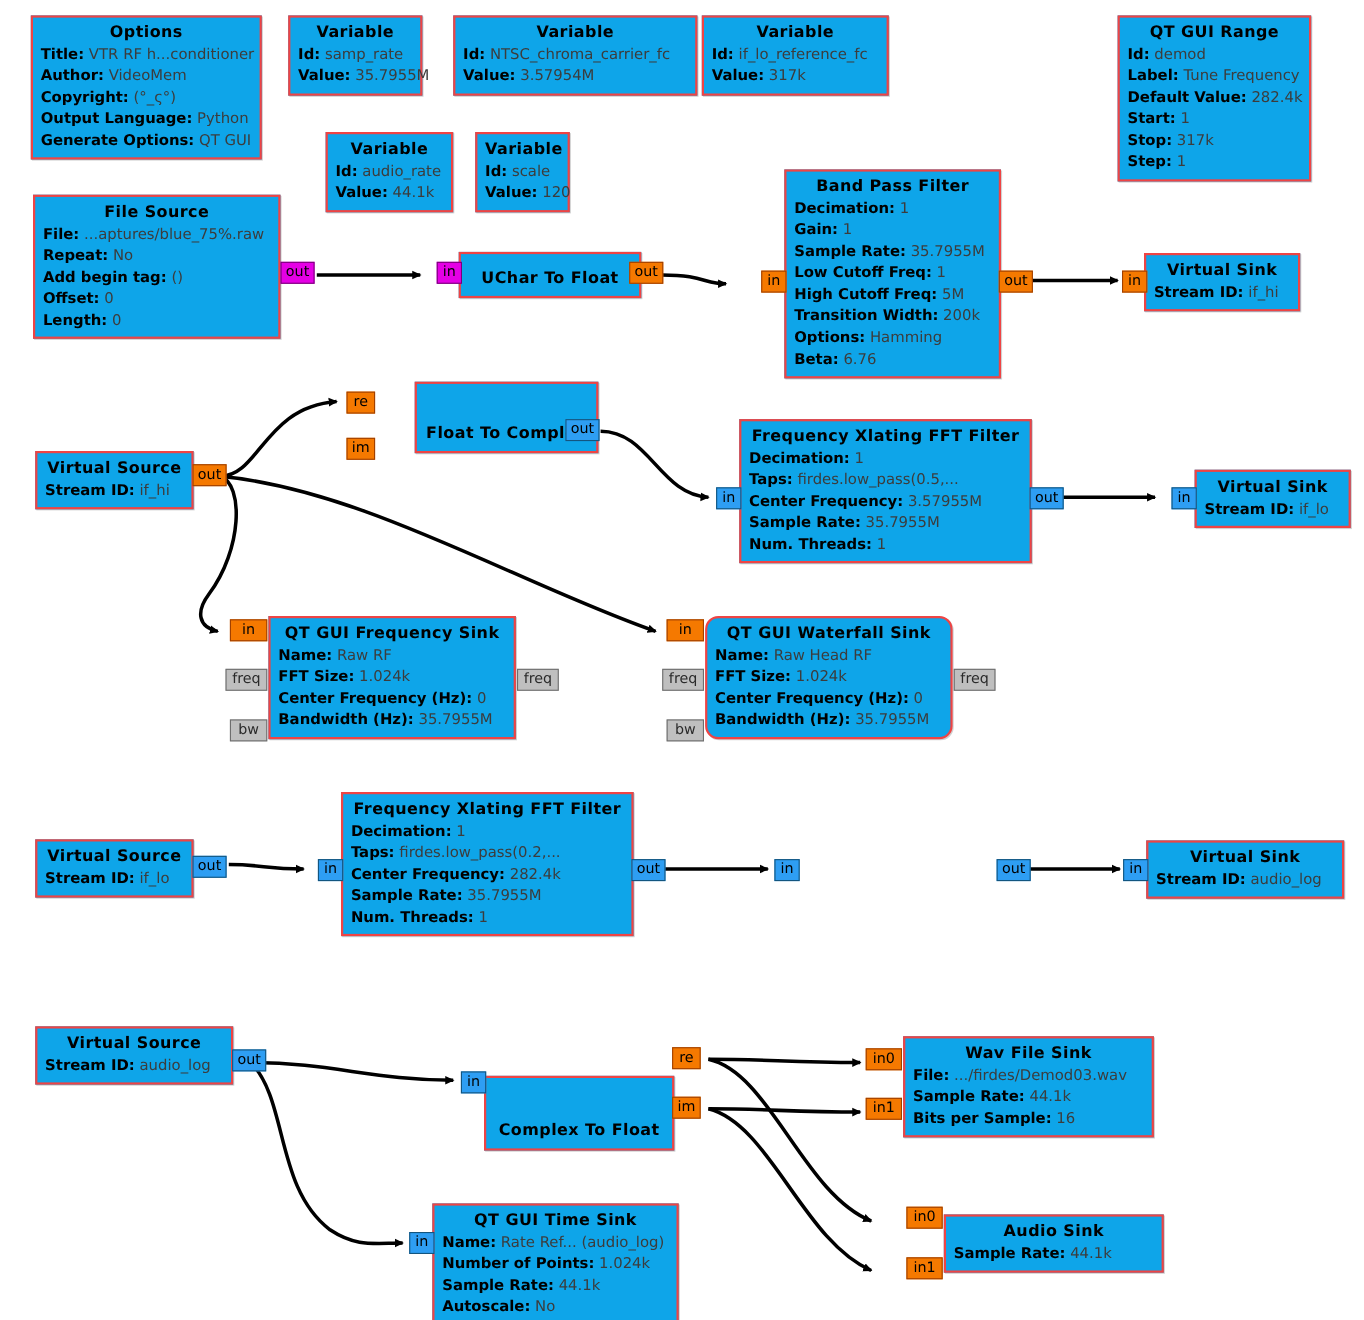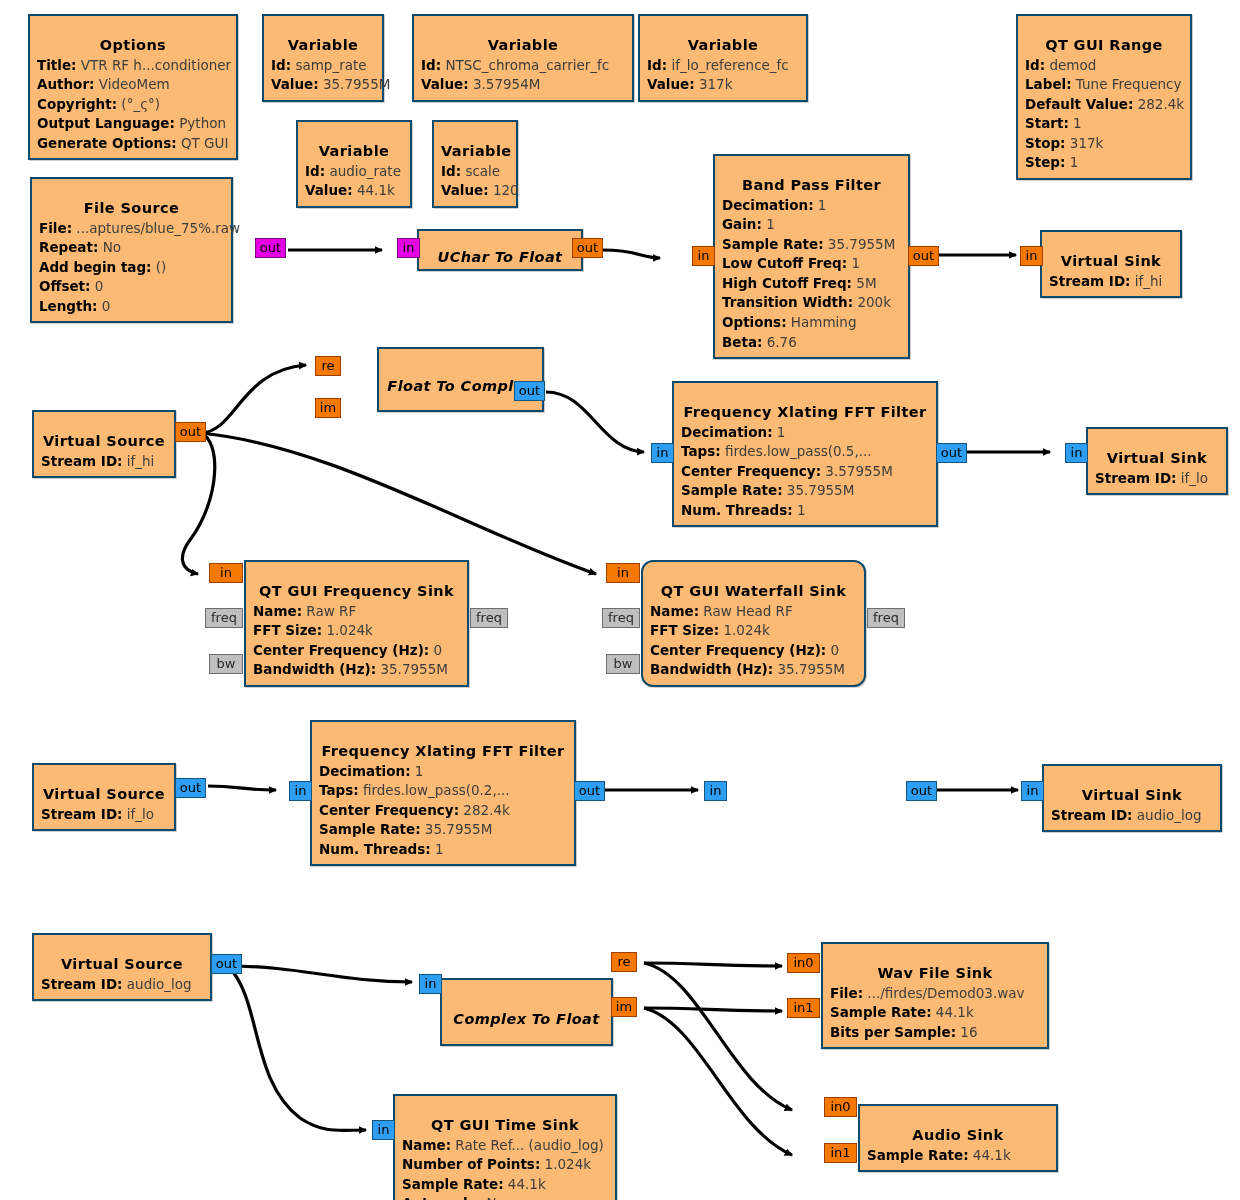--- a/index.html
+++ b/index.html
@@ -22,23 +22,23 @@
     left: 0;
     top: 0;
     width: 1240px;
     height: 1200px;
     pointer-events: none;
     z-index: 1;
   }
   .block {
     position: absolute;
     box-sizing: border-box;
-    background: #fdba74;
-    border: 2px solid #0c4a6e;
-    padding: 19px 7px 5px 7px;
+    background: #0ea5e9;
+    border: 2px solid #ef4444;
+    padding: 4px 7px 5px 7px;
     z-index: 3;
     box-shadow: 1px 1px 0 rgba(0,0,0,0.18);
   }
   .block .title {
     font-weight: bold;
     font-size: 14.5px;
     text-align: center;
     color: #000;
     letter-spacing: 0.4px;
     white-space: nowrap;
@@ -50,23 +50,22 @@
     white-space: nowrap;
     line-height: 1.45;
   }
   .block .row b {
     color: #000;
     font-weight: bold;
   }
   
   .block.centered {
     display: flex;
-    align-items: center;
+    align-items: flex-end;
     justify-content: center;
-    font-style: italic;
   }
   
   .port {
     position: absolute;
     box-sizing: border-box;
     border: 1px solid #000;
     font-size: 13px;
     line-height: 1;
     color: #000;
     text-align: center;
@@ -170,21 +169,21 @@
     <div class="row"><b>Id:</b> <span>audio_rate</span></div>
     <div class="row"><b>Value:</b> <span>44.1k</span></div>
   </div>
 
   <div class="block" style="left:432px; top:120px; width:86px;">
     <div class="title">Variable</div>
     <div class="row"><b>Id:</b> <span>scale</span></div>
     <div class="row"><b>Value:</b> <span>120</span></div>
   </div>
 
-  <div class="block" style="left:30px; top:177px; width:203px;">
+  <div class="block" style="left:30px; top:177px; width:225px;">
     <div class="title">File Source</div>
     <div class="row"><b>File:</b> <span>...aptures/blue_75%.raw</span></div>
     <div class="row"><b>Repeat:</b> <span>No</span></div>
     <div class="row"><b>Add begin tag:</b> <span>()</span></div>
     <div class="row"><b>Offset:</b> <span>0</span></div>
     <div class="row"><b>Length:</b> <span>0</span></div>
   </div>
   <div class="port magenta" style="left:255px; top:238px; width:31px;">out</div>
 
   <div class="block centered" style="left:417px; top:229px; width:166px; height:42px;">

